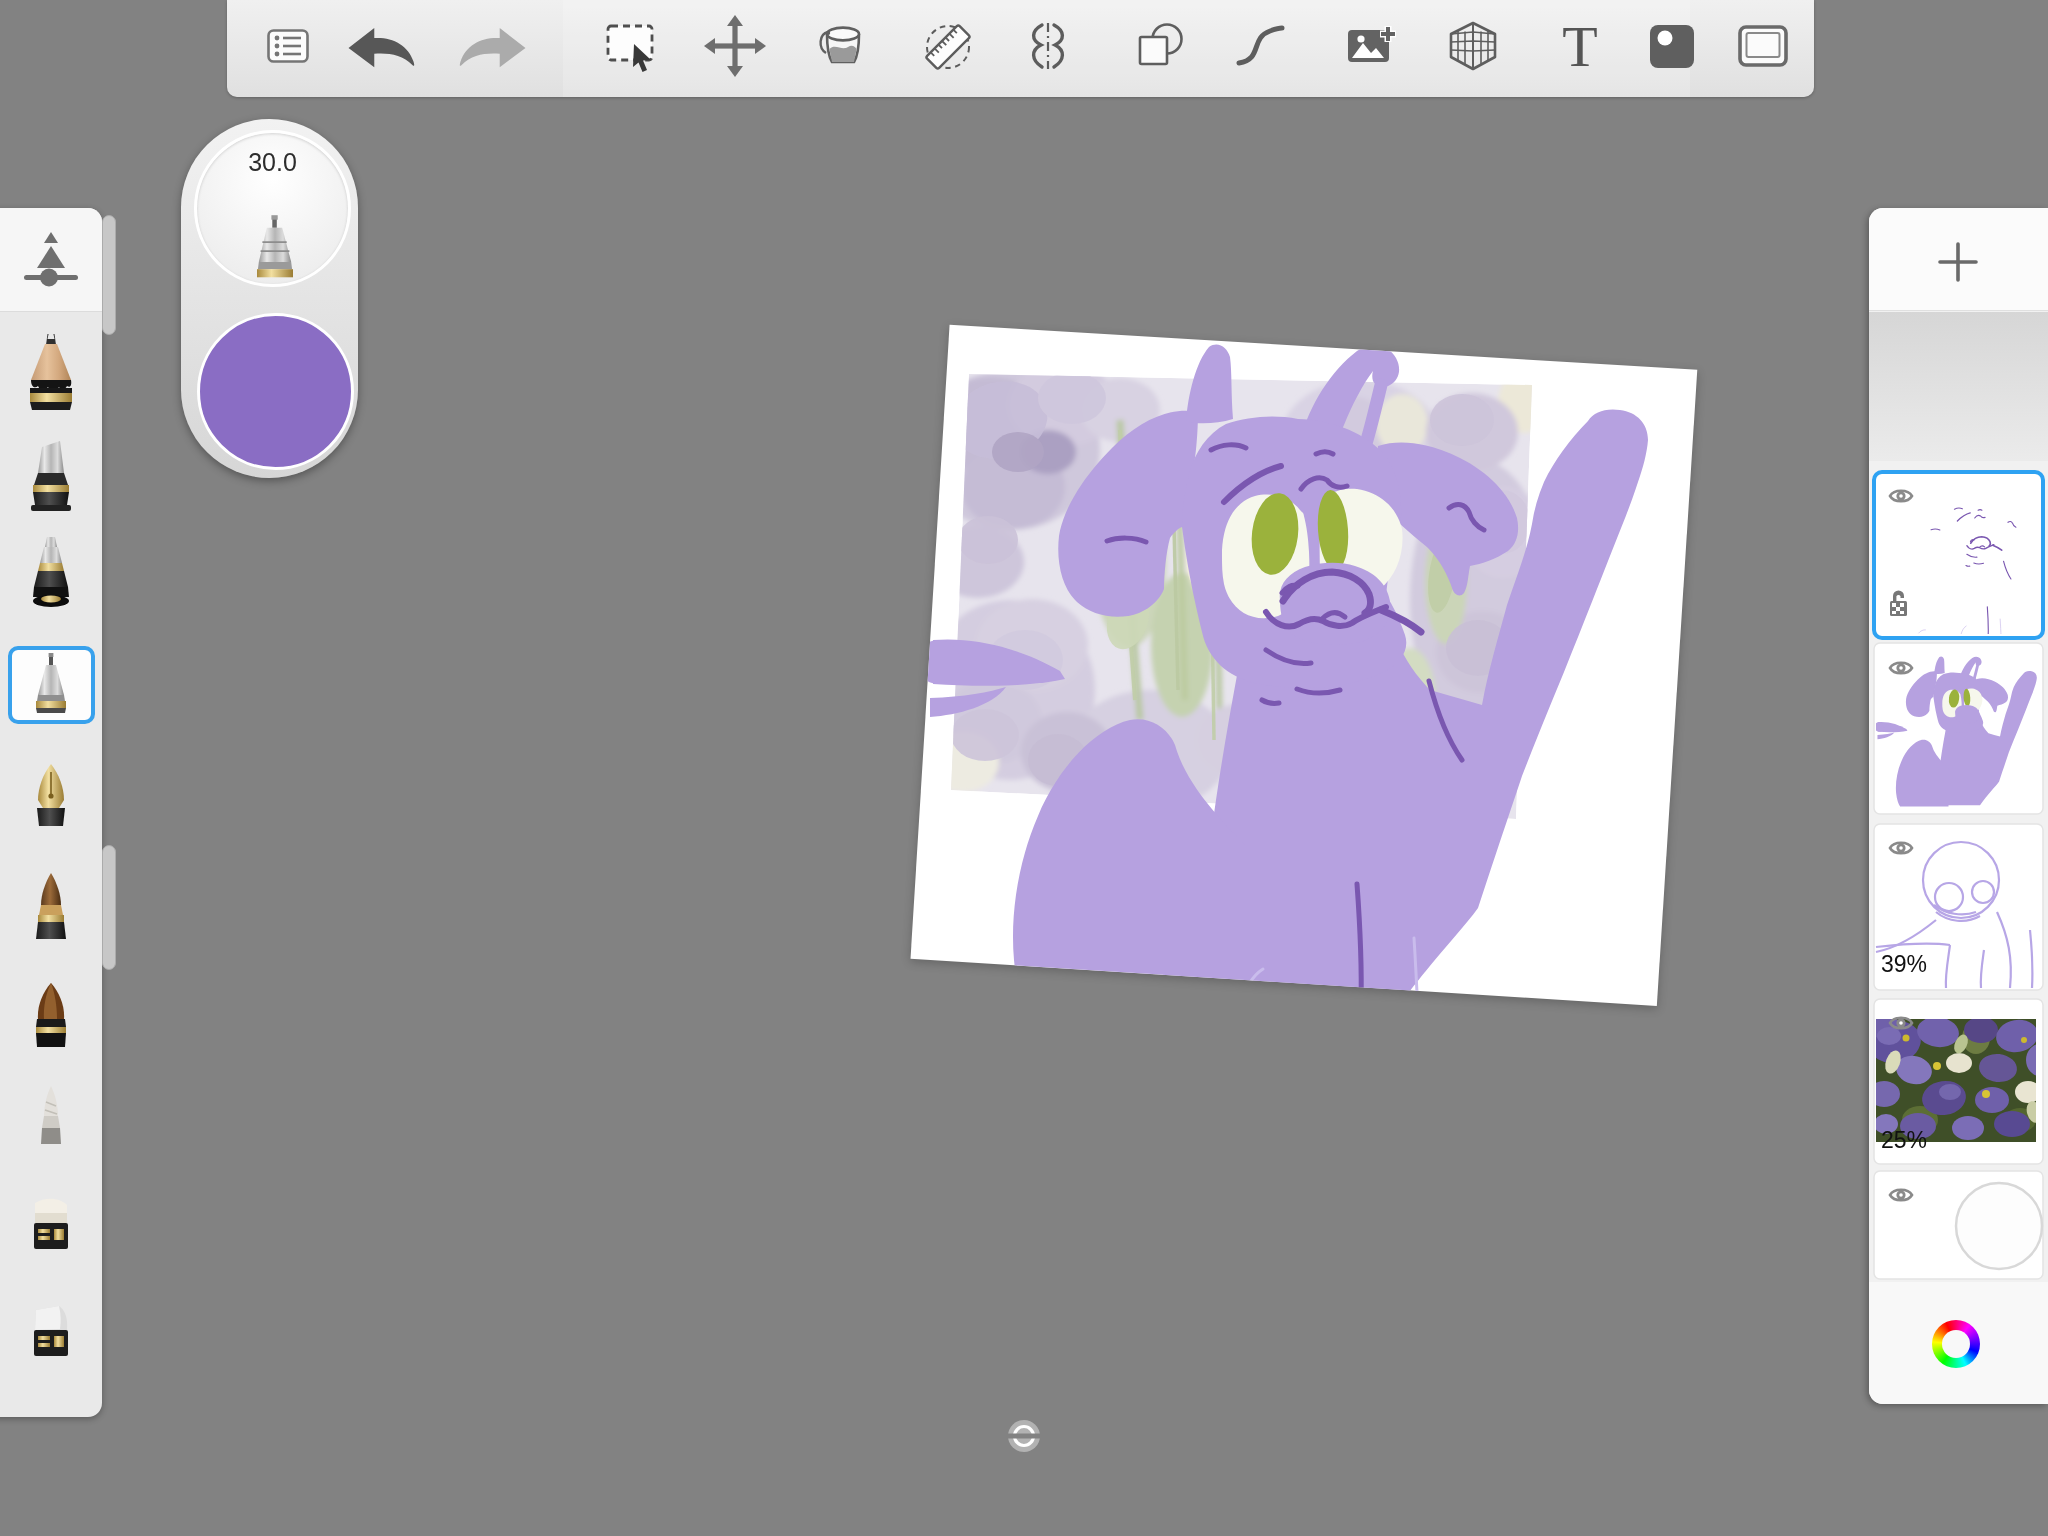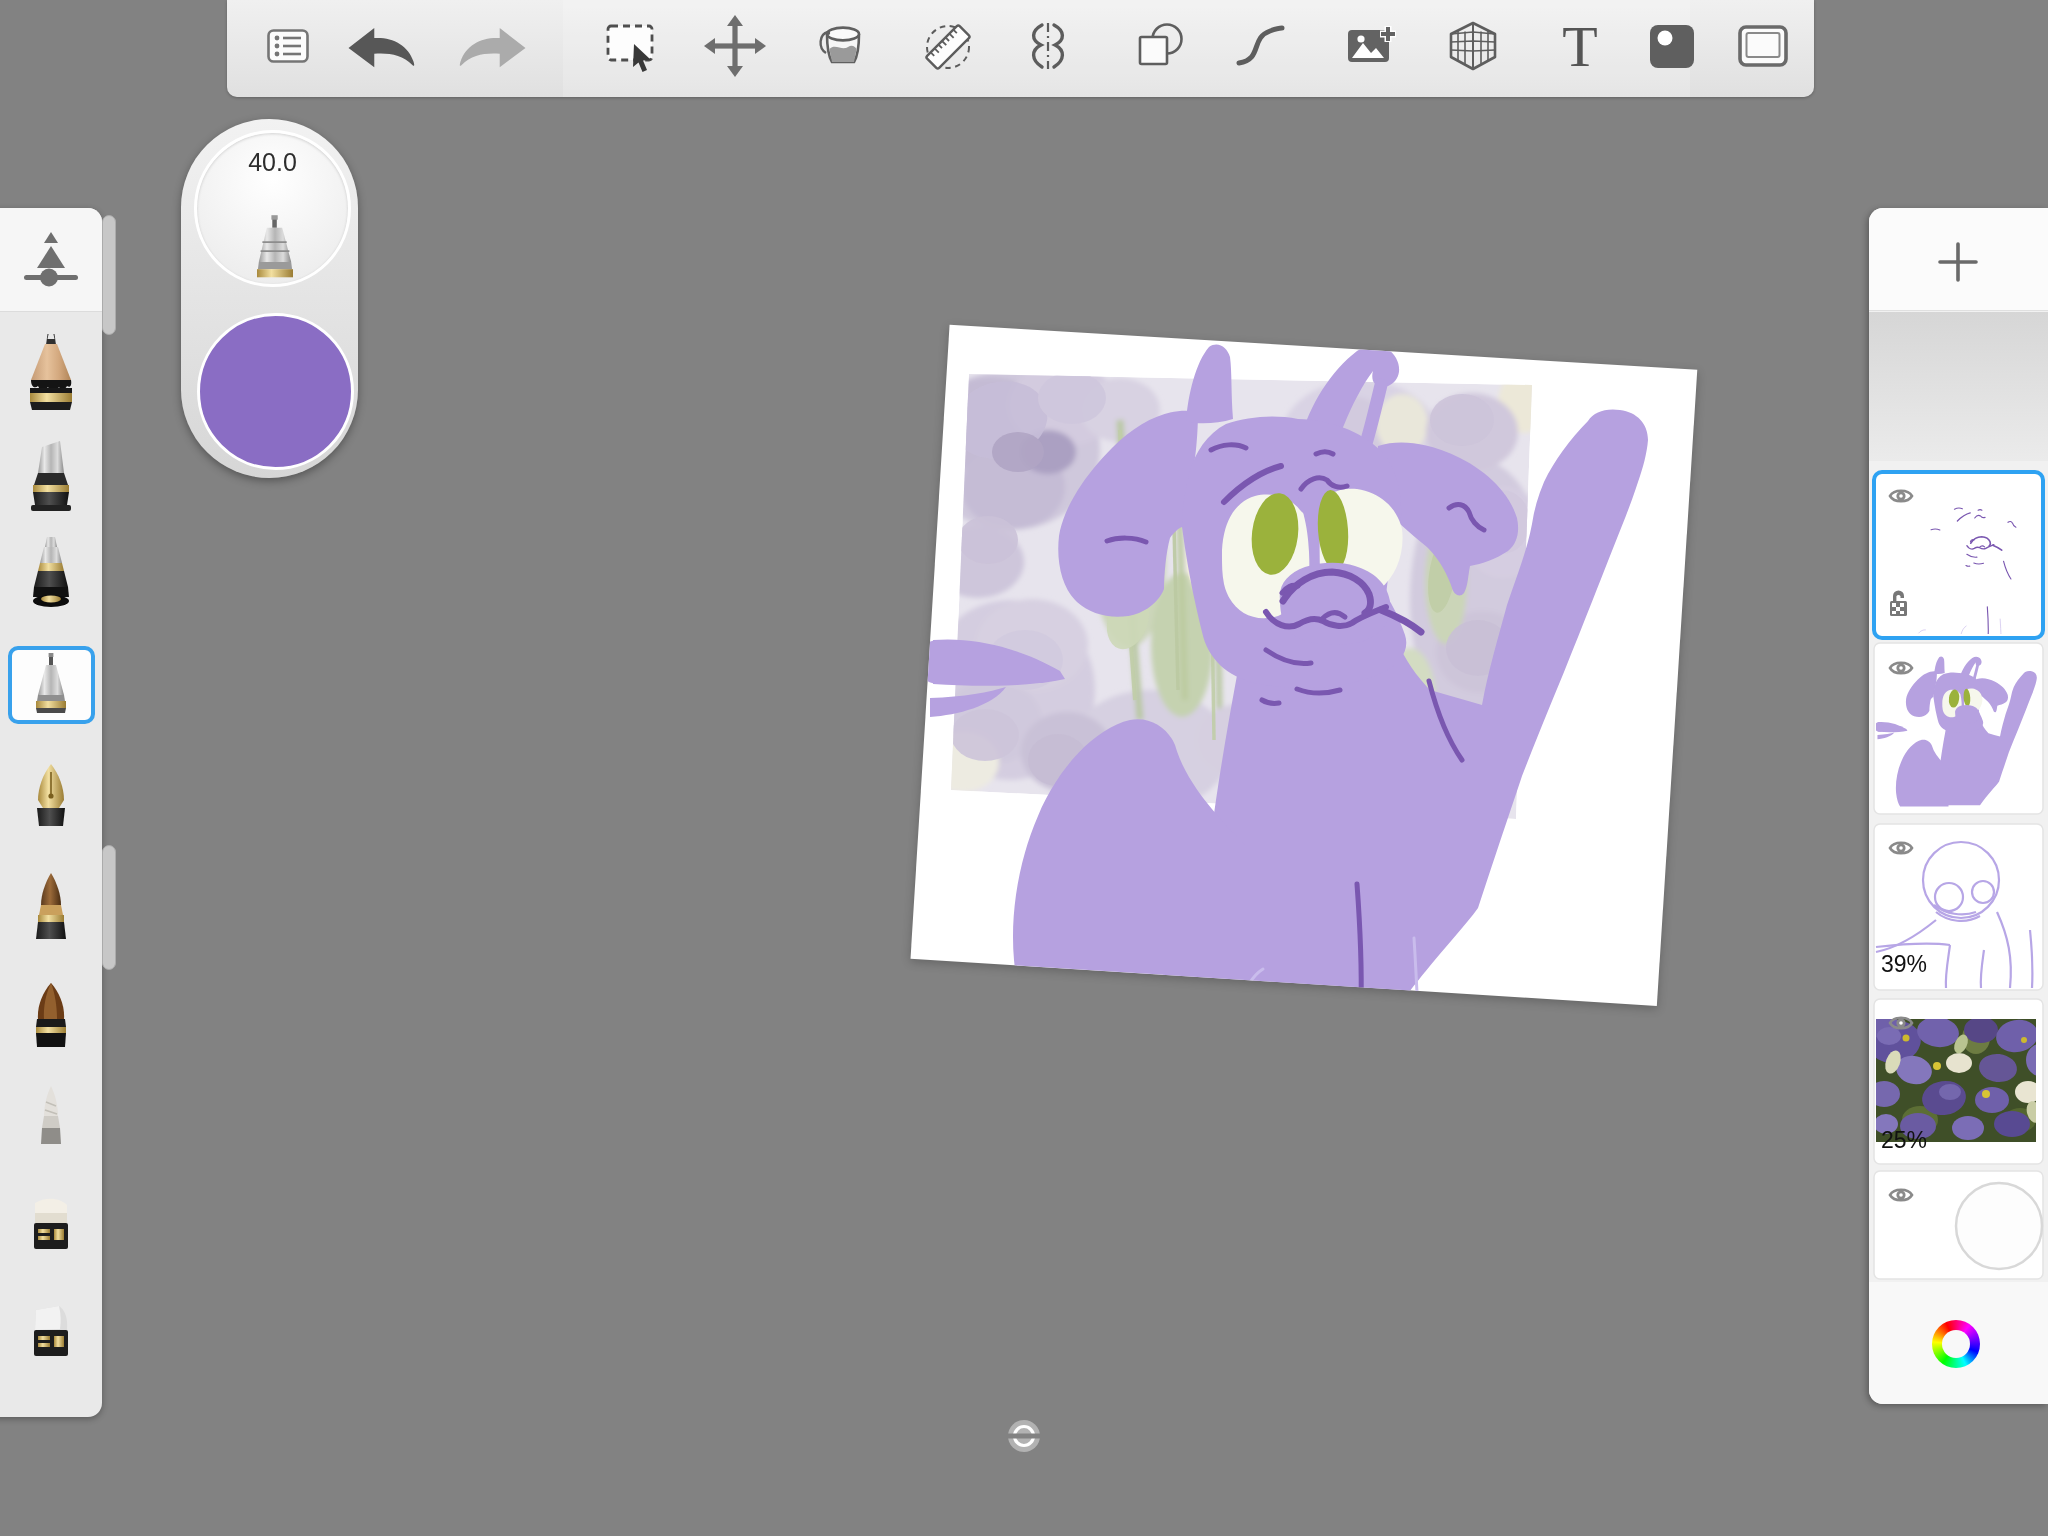--- a/index.html
+++ b/index.html
@@ -405,21 +405,21 @@
  <rect x="-17" y="-6" width="34" height="26" rx="2" fill="#1d1d1d"></rect>
  <rect x="-13" y="0" width="12" height="4" fill="url(#gold)"></rect>
  <rect x="-13" y="7" width="12" height="4" fill="url(#gold)"></rect>
  <rect x="3" y="0" width="10" height="11" fill="url(#gold)"></rect>
 </g>
 </svg>
 <div id="scroll1" class="abs"></div>
 <div id="scroll2" class="abs"></div>
 <div id="puck" class="abs">
   <div id="puck-top" class="abs">
-      <div id="puck-size" class="abs">40.0</div>
+      <div id="puck-size" class="abs">30.0</div>
       <svg class="abs" style="left:42px;top:82px" width="72" height="76" viewBox="0 0 80 84">
  <rect x="37" y="2" width="5" height="12" fill="#666"></rect>
  <rect x="36" y="0" width="7" height="5" fill="#999"></rect>
  <path d="M31,14 L48,14 L58,52 L22,52 Z" fill="url(#metal)"></path>
  <path d="M22,52 L58,52 L59,60 L21,60 Z" fill="#9a9a9a"></path>
  <rect x="20" y="60" width="40" height="9" fill="url(#gold)"></rect>
  <path d="M26,30 L53,30" stroke="#8d8d8d" stroke-width="2"></path>
  <path d="M24,40 L56,40" stroke="#8d8d8d" stroke-width="2"></path>
 </svg>
     </div>

